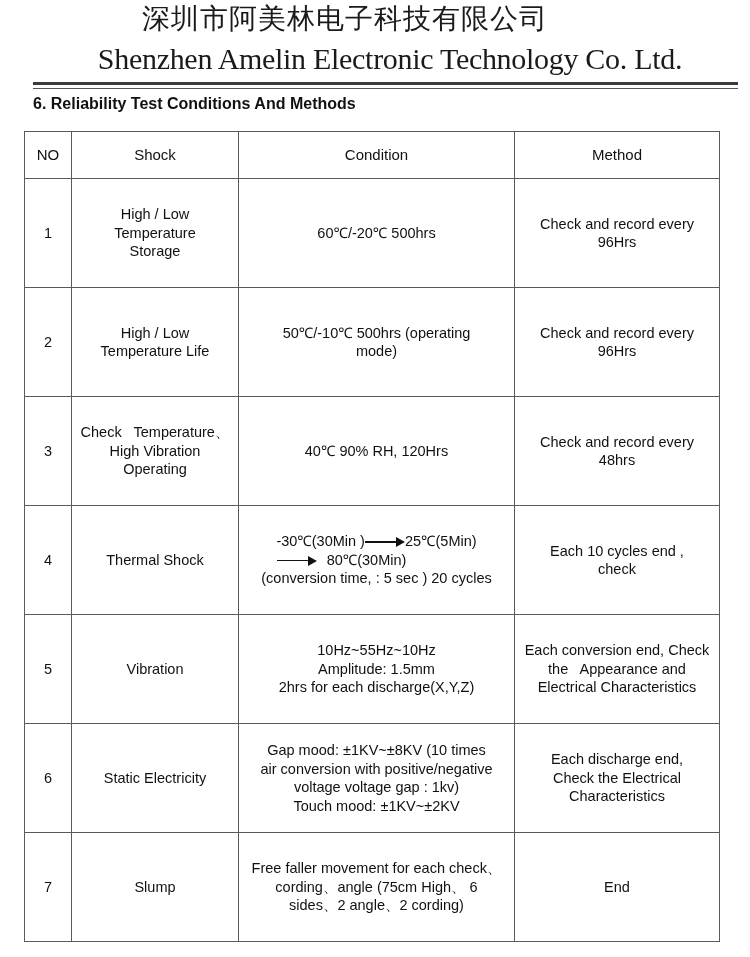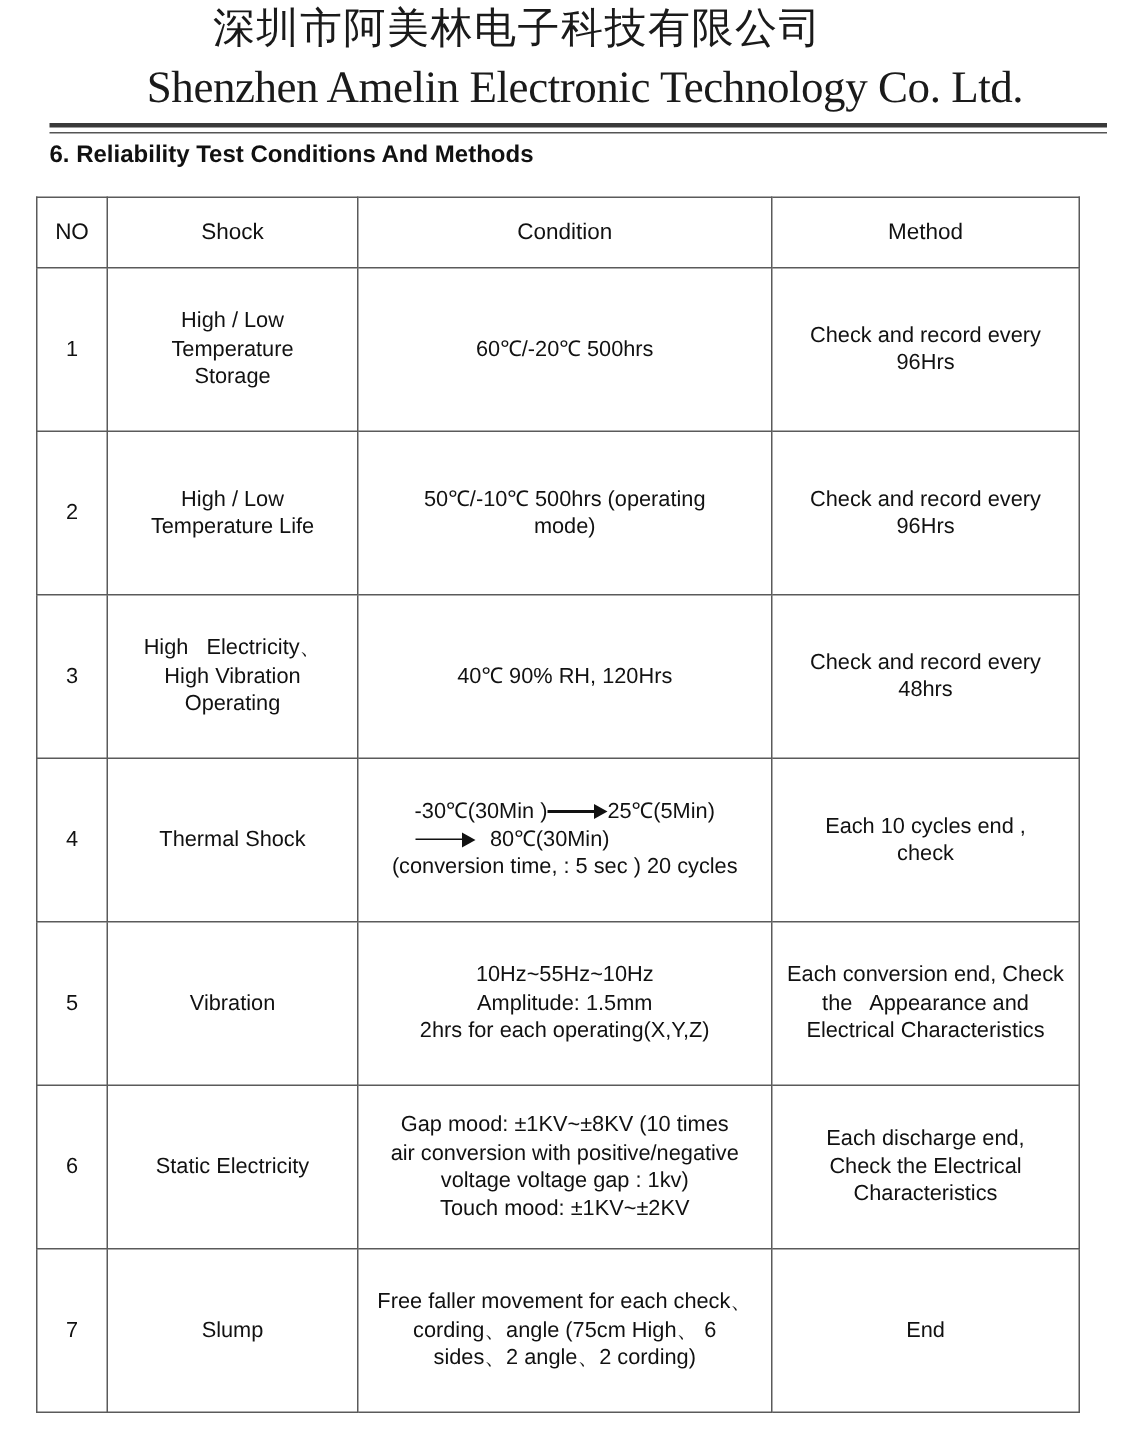--- a/index.html
+++ b/index.html
@@ -103,21 +103,21 @@
       </td>
       <td>
         <span class="line">Check and record every</span>
         <span class="line">96Hrs</span>
       </td>
     </tr>
 
     <tr>
       <td>3</td>
       <td>
-        <span class="line" style="white-space:pre">High   Electricity、</span>
+        <span class="line" style="white-space:pre">Check   Temperature、</span>
         <span class="line">High Vibration</span>
         <span class="line">Operating</span>
       </td>
       <td>
         <span class="line">40℃  90% RH, 120Hrs</span>
       </td>
       <td>
         <span class="line">Check and record every</span>
         <span class="line">48hrs</span>
       </td>
@@ -144,21 +144,21 @@
     </tr>
 
     <tr>
       <td>5</td>
       <td>
         <span class="line">Vibration</span>
       </td>
       <td>
         <span class="line">10Hz~55Hz~10Hz</span>
         <span class="line">Amplitude: 1.5mm</span>
-        <span class="line">2hrs for each operating(X,Y,Z)</span>
+        <span class="line">2hrs for each discharge(X,Y,Z)</span>
       </td>
       <td>
         <span class="line">Each conversion end, Check</span>
         <span class="line" style="white-space:pre">the   Appearance and</span>
         <span class="line">Electrical Characteristics</span>
       </td>
     </tr>
 
     <tr>
       <td>6</td>

